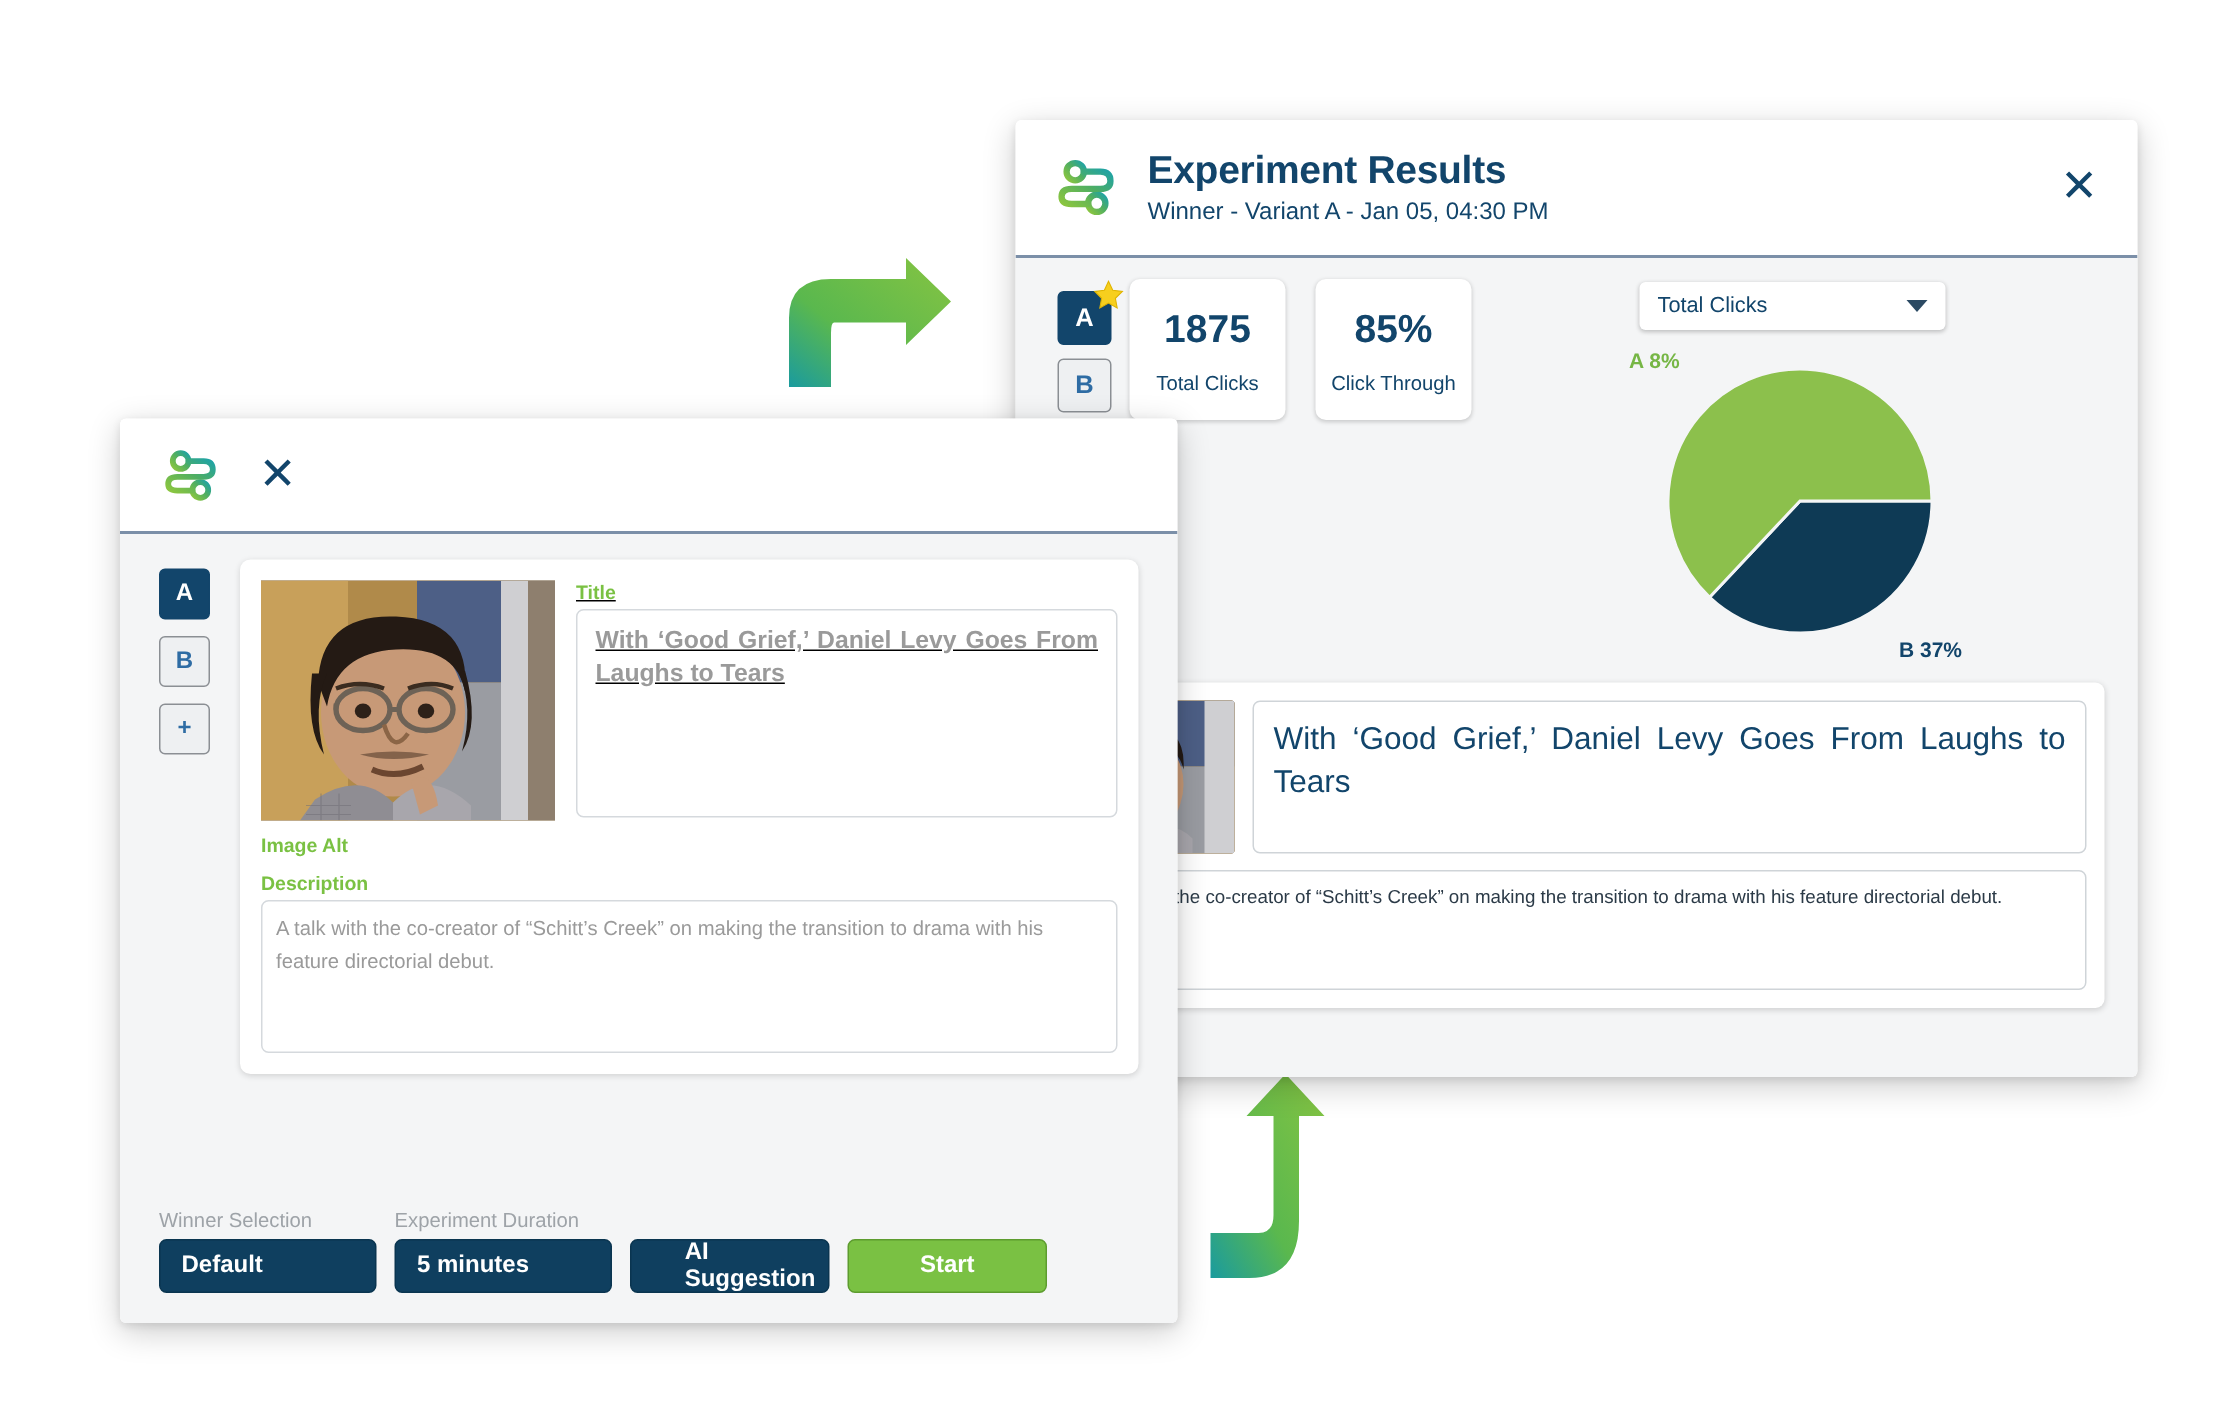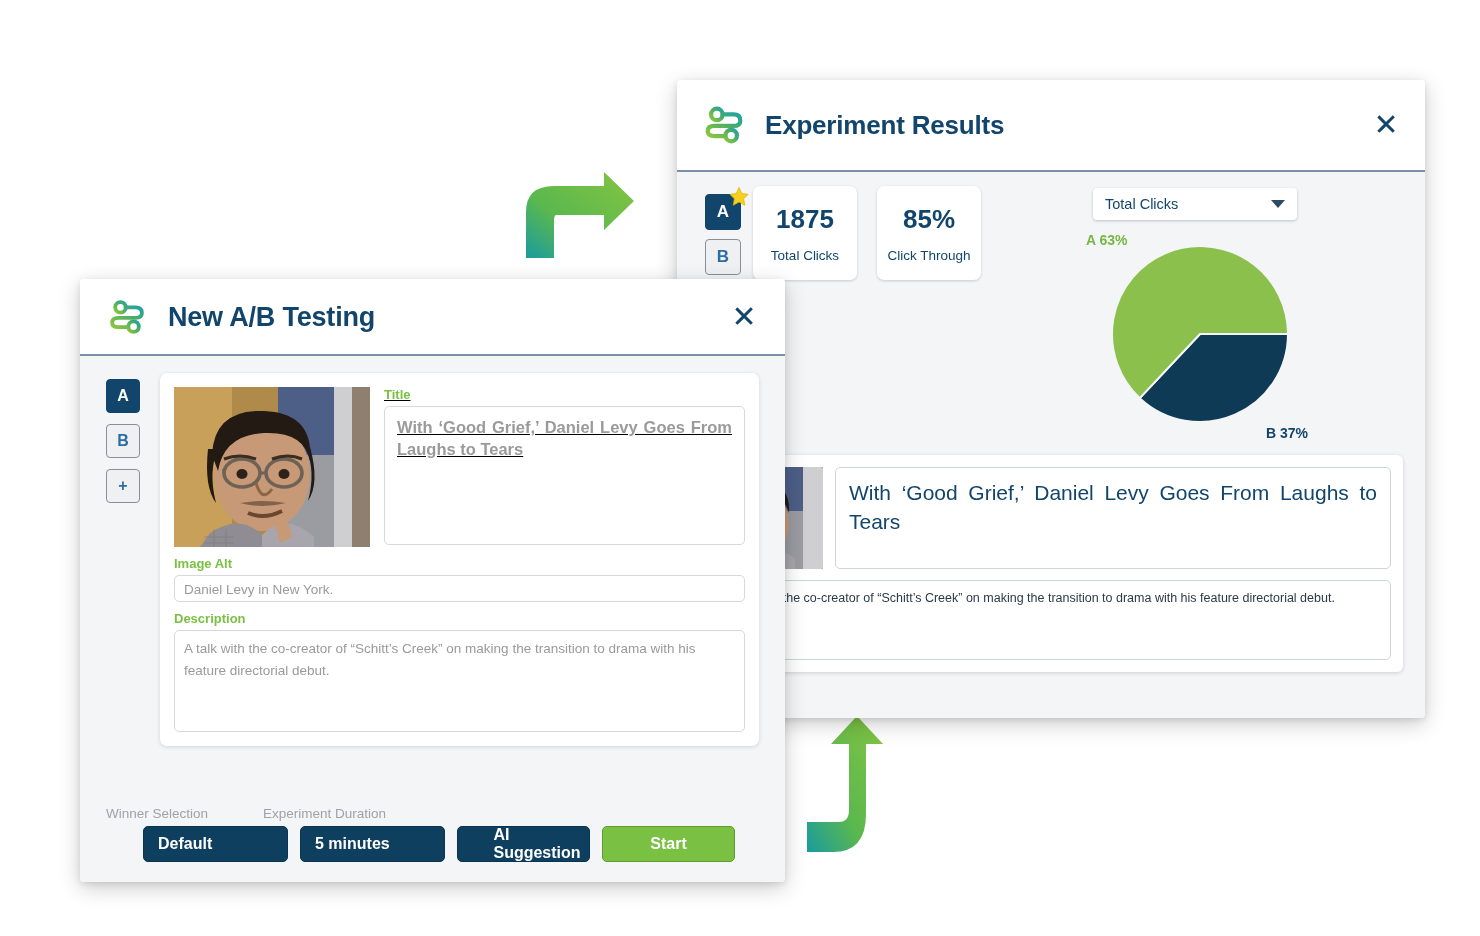--- a/index.html
+++ b/index.html
@@ -167,21 +167,21 @@
   }
   .ab-desc-box{
     border:1px solid #d5d9dd;border-radius:5px;height:102px;
     box-sizing:border-box;padding:7px 9px;
     color:#9a9a9a;font-size:13.5px;line-height:22px;
   }
   .mt10{margin-top:9px;}
   .ab-footer{margin-top:auto;padding-bottom:20px;}
   .foot-labels{display:flex;}
   .foot-lbl{color:#9ea3a8;font-size:13.5px;line-height:16px;}
-  .foot-btns{display:flex;margin-top:4px;margin-left:37px;}
+  .foot-btns{display:flex;margin-top:4px;}
   .fbtn{
     height:36px;border-radius:5px;display:flex;align-items:center;
     box-sizing:border-box;font-size:16px;cursor:pointer;
   }
   .fbtn.navy{background:#0f3f5f;color:#ffffff;border:1px solid #0a3550;
     padding:0 14px;font-weight:600;}
   .fbtn.navy.center{justify-content:center;}
   .fbtn.green{background:#7ac143;color:#ffffff;border:1px solid #5d9c2f;
     justify-content:center;font-weight:bold;}
 
@@ -231,20 +231,21 @@
           </defs>
           <g fill="none" stroke="url(#lg1)" stroke-width="4.4" stroke-linecap="round">
             <circle cx="16.5" cy="13" r="6"></circle>
             <circle cx="31.5" cy="35" r="6"></circle>
             <path d="M22.5,13 L34,13 Q41,13 41,19.5 Q41,25 34,25 L14,25 Q7,25 7,30.5 Q7,35.5 14,35.5 L25.5,35.5"></path>
           </g>
         </svg>
       </div>
       <div class="dlg-title-wrap">
         <div class="dlg-title">Experiment Results</div>
+        <div class="dlg-sub">Winner - Variant A - Jan 05, 04:30 PM</div>
       </div>
       <div class="close-btn">✕</div>
     </div>
 
     <div class="results-body">
 
       <div class="results-top">
 
         <div class="variant-rail">
           <div class="vbtn active">
@@ -269,21 +270,21 @@
           </div>
         </div>
 
         <div class="chart-col">
           <div class="metric-select">
             <span>Total Clicks</span>
             <i class="caret"></i>
           </div>
 
           <div class="pie-wrap">
-            <div class="pie-lbl a">A 63%</div>
+            <div class="pie-lbl a">A 8%</div>
             <svg viewBox="0 0 230 215" width="230" height="215">
               <g id="pie-slices">
                   <path d="M120,108 L208.00,108.00 A88,88 0 0 1 59.76,172.15 Z" fill="#0e3a55" stroke="#f4f5f6" stroke-width="2"></path>
                   <path d="M120,108 L59.76,172.15 A88,88 0 1 1 208.00,108.00 Z" fill="#8cc04c" stroke="#f4f5f6" stroke-width="2"></path>
                 </g>
             </svg>
             <div class="pie-lbl b">B 37%</div>
           </div>
         </div>
       </div>
@@ -331,23 +332,20 @@
               <stop offset="55%" stop-color="#4fae62"></stop>
               <stop offset="100%" stop-color="#1fa3a6"></stop>
             </linearGradient>
           </defs>
           <g fill="none" stroke="url(#lg2)" stroke-width="4.4" stroke-linecap="round">
             <circle cx="16.5" cy="13" r="6"></circle>
             <circle cx="31.5" cy="35" r="6"></circle>
             <path d="M22.5,13 L34,13 Q41,13 41,19.5 Q41,25 34,25 L14,25 Q7,25 7,30.5 Q7,35.5 14,35.5 L25.5,35.5"></path>
           </g>
         </svg>
-      </div>
-      <div class="dlg-title-wrap">
-        <div class="dlg-title">New A/B Testing</div>
       </div>
       <div class="close-btn">✕</div>
     </div>
 
     <div class="ab-body">
       <div class="ab-main">
 
         <div class="ab-rail">
           <div class="vbtn active">
             <span>A</span>
@@ -393,21 +391,20 @@
                 </g>
               </svg>
             </div>
             <div class="ab-title-col">
               <div class="fld-label">Title</div>
               <div class="ab-title-box">With ‘Good Grief,’ Daniel Levy Goes From Laughs to Tears</div>
             </div>
           </div>
 
           <div class="fld-label mt10">Image Alt</div>
-          <div class="ab-alt-box">Daniel Levy in New York.</div>
 
           <div class="fld-label mt10">Description</div>
           <div class="ab-desc-box">A talk with the co-creator of “Schitt’s Creek” on making the transition to drama with his feature directorial debut.</div>
         </div>
       </div>
 
       <div class="ab-footer">
         <div class="foot-labels">
           <div class="foot-lbl" style="width:157px;">Winner Selection</div>
           <div class="foot-lbl">Experiment Duration</div>

